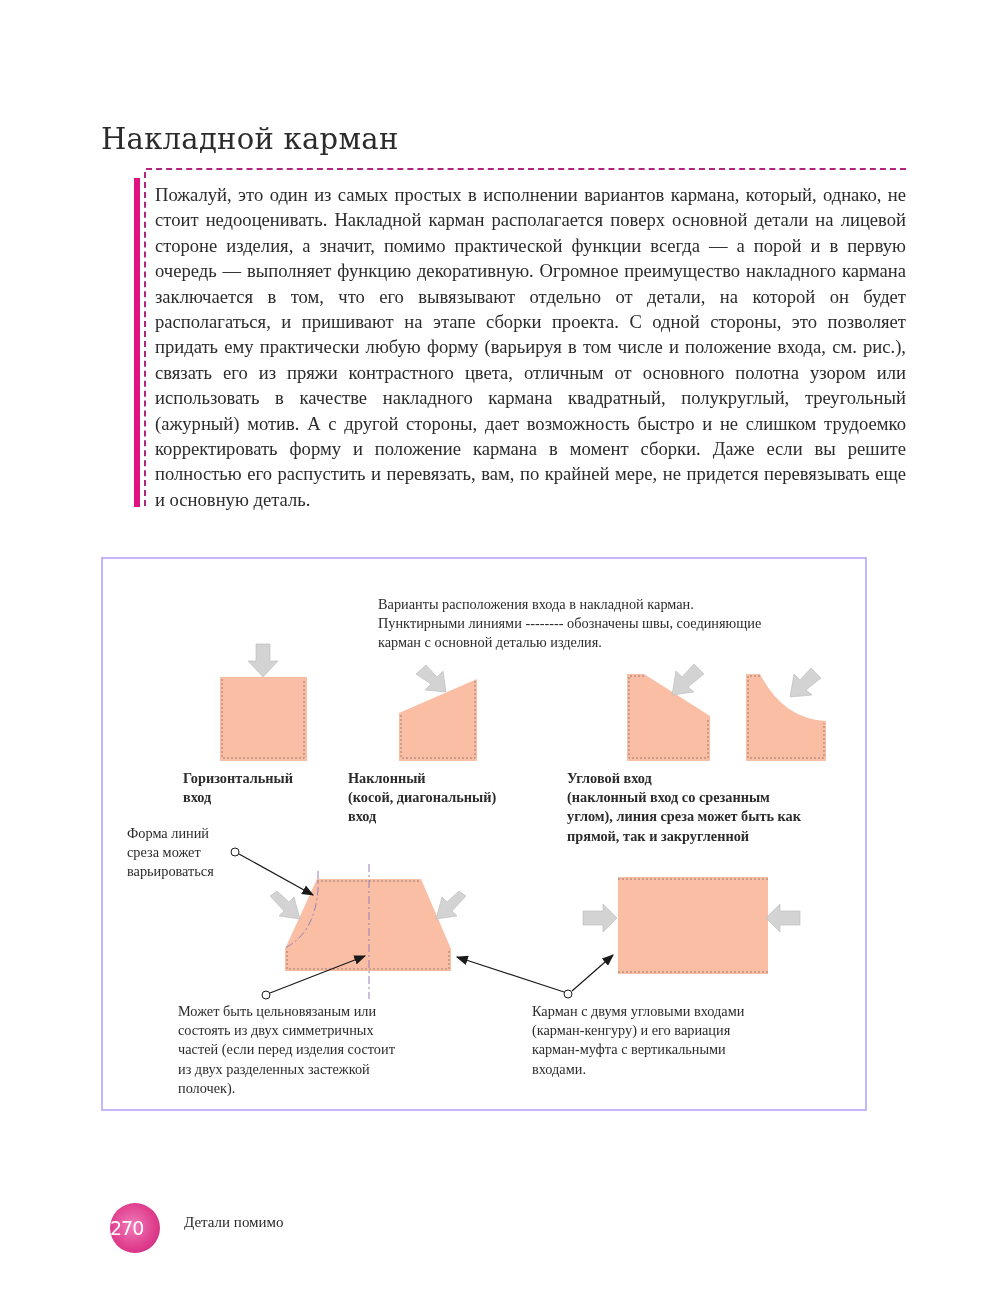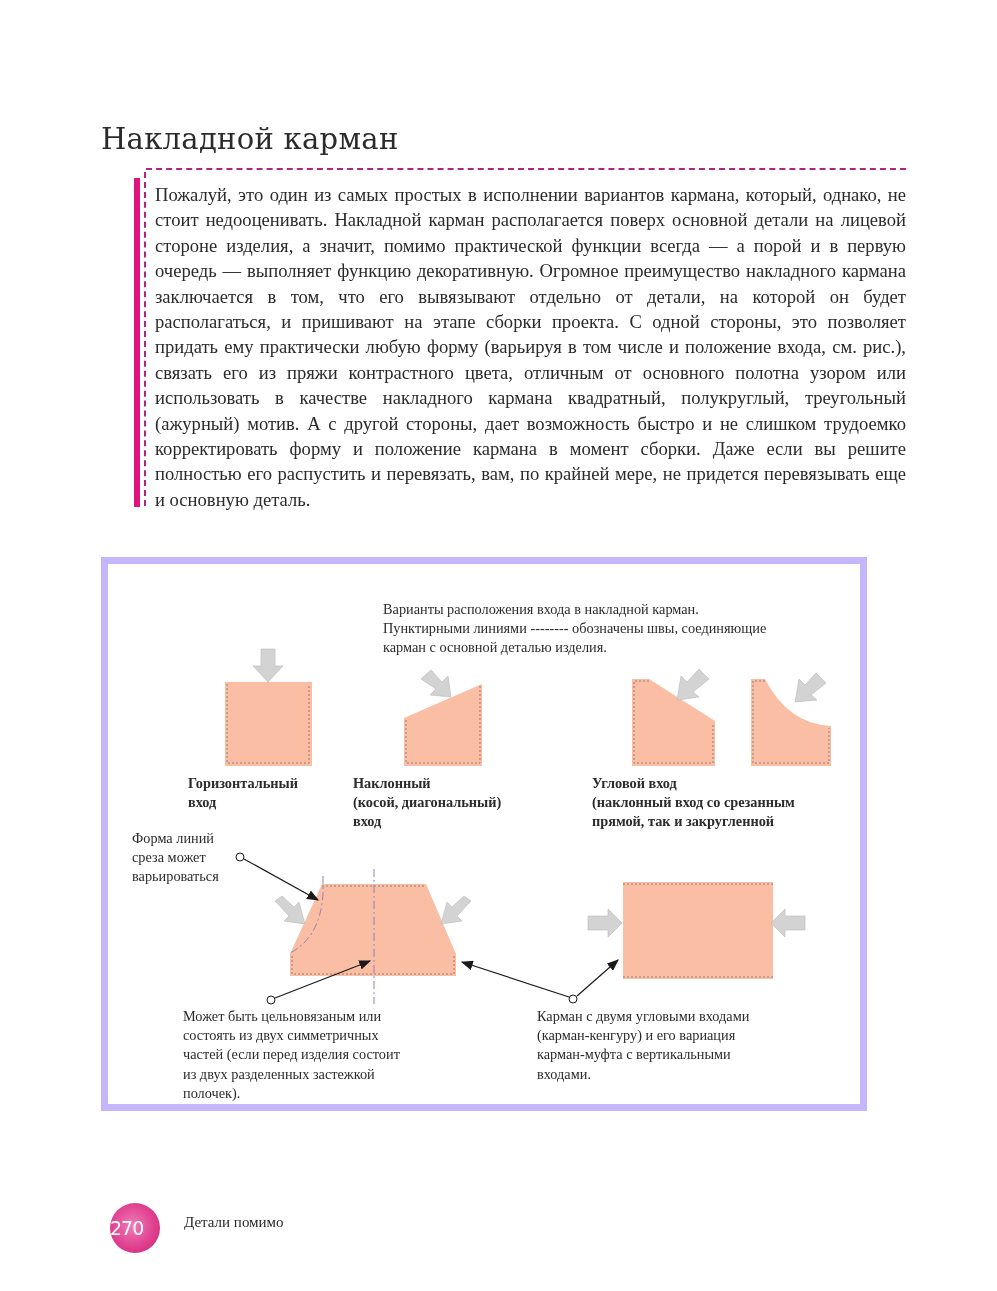--- a/index.html
+++ b/index.html
@@ -8,21 +8,21 @@
   .title { position: absolute; left: 101px; top: 122px; font-size: 29px; letter-spacing: 0.3px;
            font-family: "DejaVu Serif", serif; font-weight: normal; color: #2b2b2b; margin: 0; }
   .intro { position: absolute; left: 100px; top: 168px; width: 772px; height: 340px; margin-left: 34px; }
   .intro .topline { position: absolute; left: 12px; right: 0; top: 0; border-top: 2px dashed #b0267e; }
   .intro .leftbar { position: absolute; left: 0; top: 10px; width: 6px; height: 329px; background: #e0147f; }
   .intro .leftdash { position: absolute; left: 10px; top: 4px; height: 334px; border-left: 2px dashed #b0267e; }
   .intro p { position: absolute; left: 21px; top: 14px; width: 751px; margin: 0;
              font-family: "Liberation Serif", serif; font-size: 18.6px; line-height: 25.4px;
              text-align: justify; color: #2b2b2b; }
   .fig { position: absolute; left: 101px; top: 557px; width: 766px; height: 554px;
-         border: 7px solid #c4b5fd; box-sizing: border-box; }
+         border: 2px solid #c4b5fd; box-sizing: border-box; }
   .fig svg { position: absolute; left: 0; top: 0; }
   .cap { position: absolute; font-family: "Liberation Serif", serif; font-size: 14.3px; line-height: 19.2px; color: #2b2b2b; margin: 0; }
   .cap.center { text-align: left; font-weight: bold; }
   .page-badge { position: absolute; left: 110px; top: 1203px; width: 50px; height: 50px; border-radius: 50%;
                 background: radial-gradient(circle at 45% 45%, #f07cbc 0%, #e0418f 55%, #c81f77 100%);
                 display: flex; align-items: center; justify-content: flex-start; }
   .page-badge span { color: #ffffff; font-family: "DejaVu Sans", sans-serif; font-size: 19px; letter-spacing: -1px; }
   .section-name { position: absolute; left: 184px; top: 1214px; font-family: "Liberation Serif", serif; font-size: 15px; color: #2b2b2b; }
 </style>
 </head>
@@ -107,23 +107,24 @@
     <div>Горизонтальный</div>
     <div>вход</div>
   </div>
 
   <div class="cap center" style="left:245px; top:210px; width:180px;">
     <div>Наклонный</div>
     <div>(косой, диагональный)</div>
     <div>вход</div>
   </div>
 
-  <div class="cap center" style="left:484px; top:210px; width:270px;">
+  <div class="cap center" style="left:464px; top:210px; width:270px;">
     <div>Угловой вход</div>
     <div>(наклонный вход со срезанным</div>
+    <div>углом), линия среза может быть как</div>
     <div>прямой, так и закругленной</div>
   </div>
 
   <div class="cap" style="left:24px; top:265px;">
     <div>Форма линий</div>
     <div>среза может</div>
     <div>варьироваться</div>
   </div>
 
   <div class="cap" style="left:75px; top:443px;">

